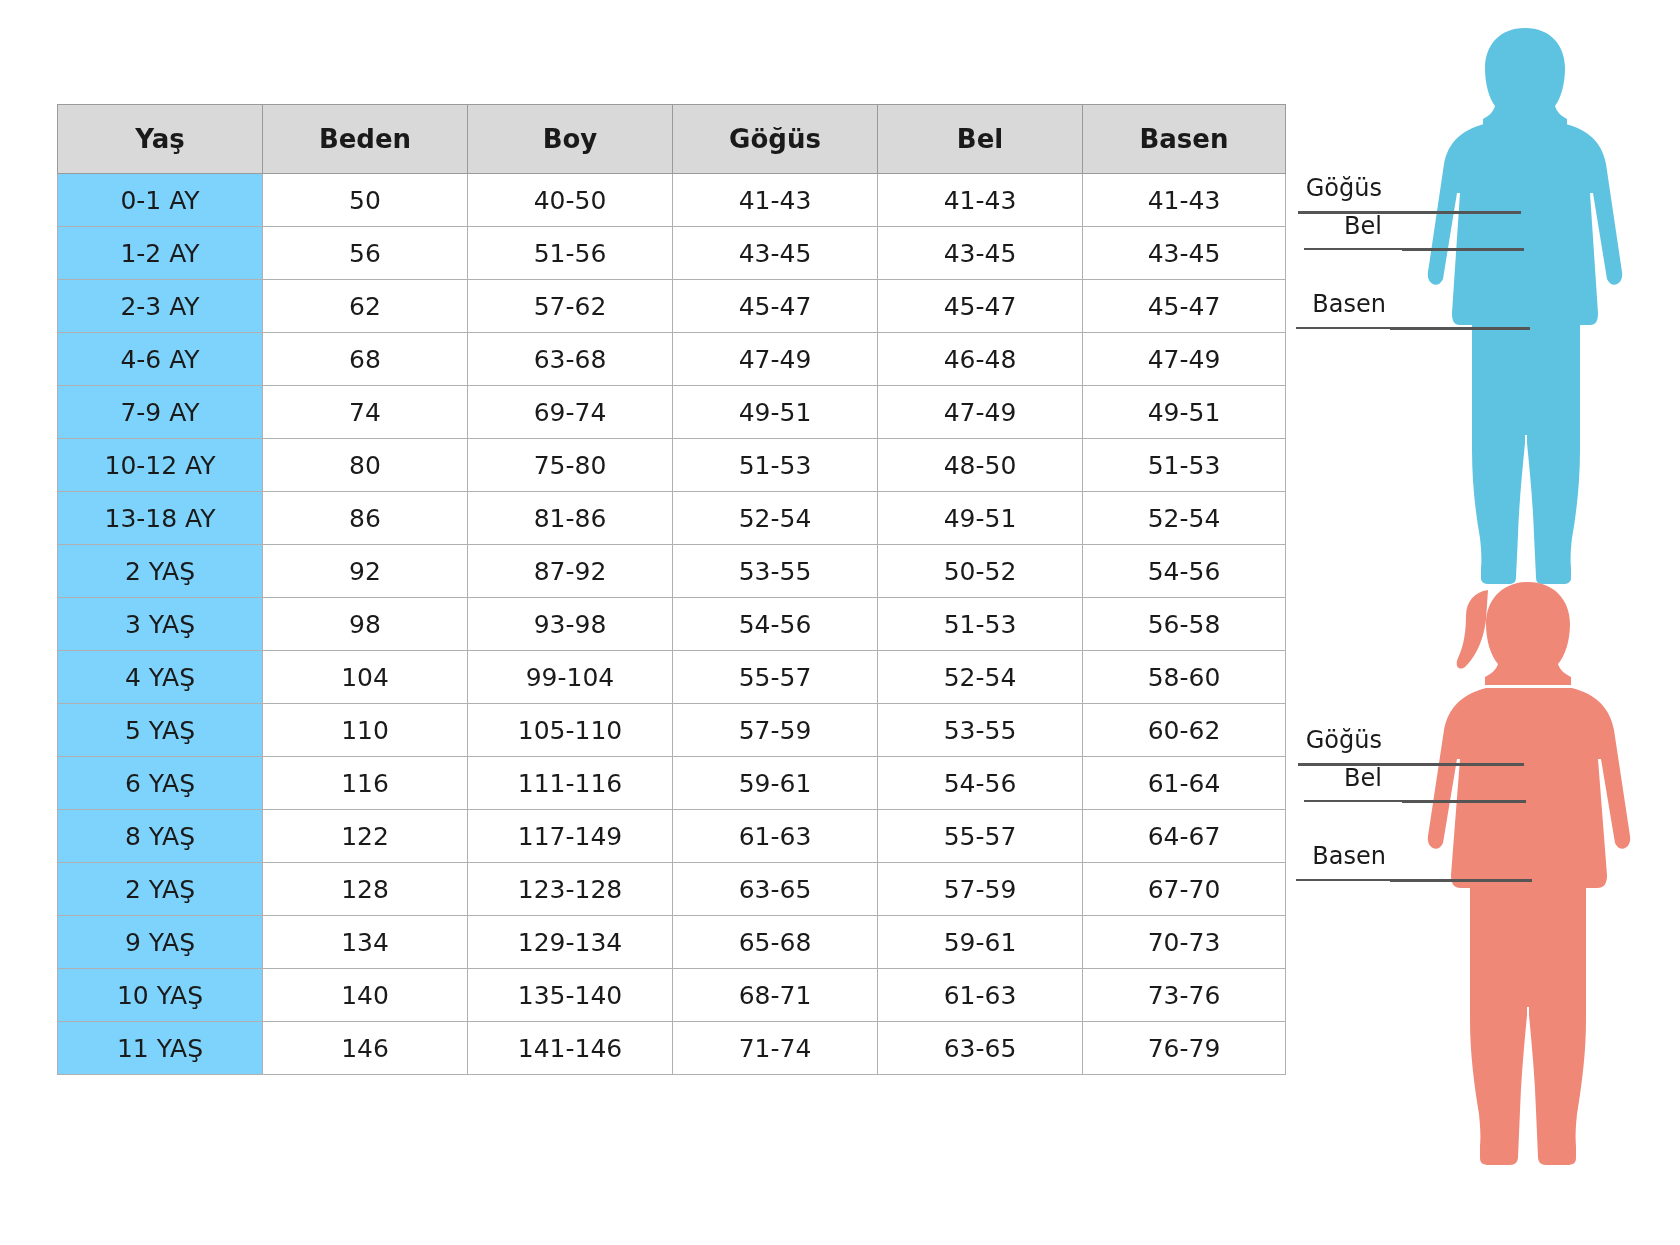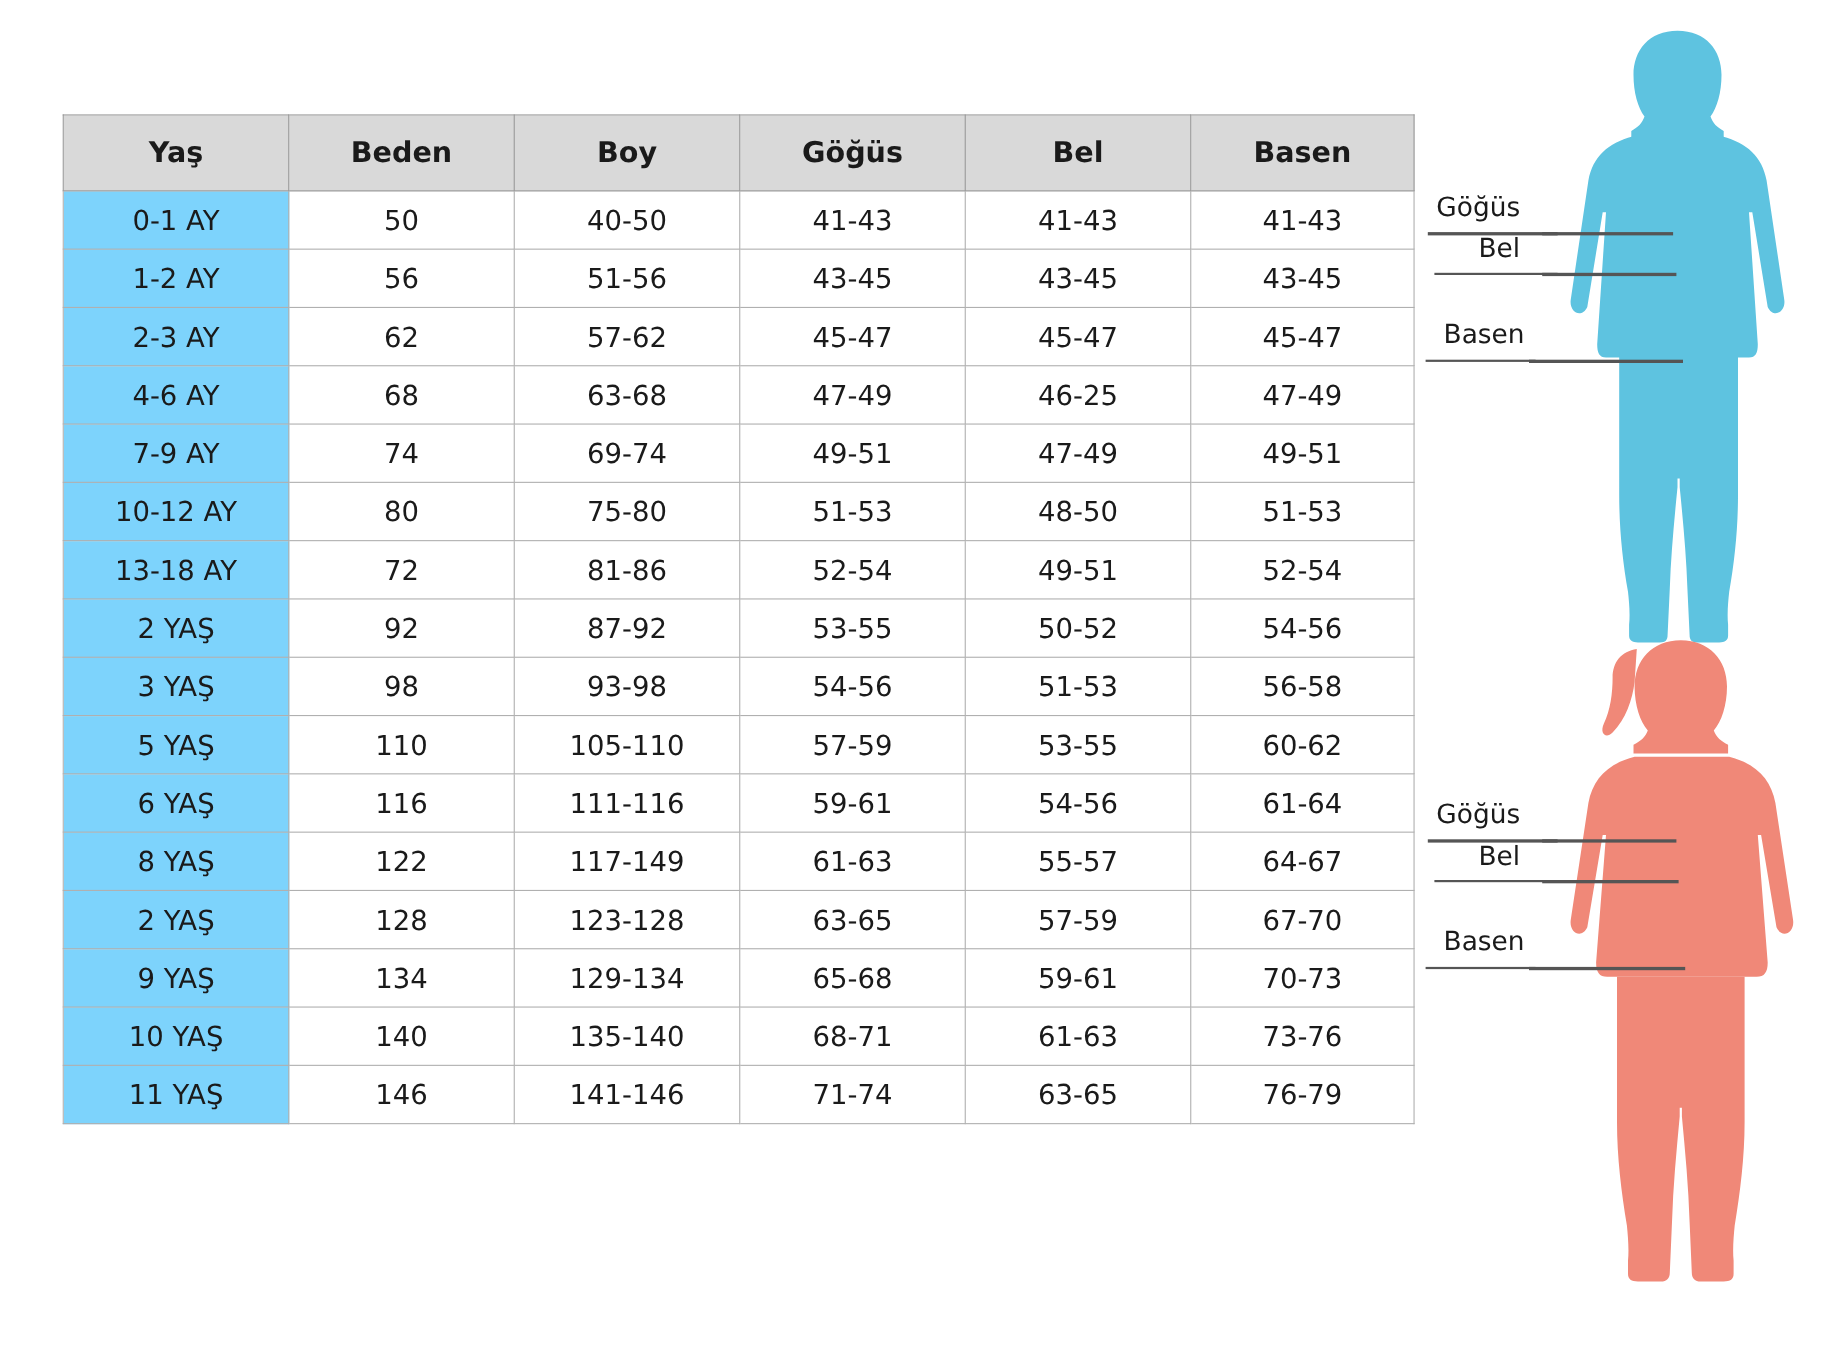--- a/index.html
+++ b/index.html
@@ -138,42 +138,42 @@
           <td>57-62</td>
           <td>45-47</td>
           <td>45-47</td>
           <td>45-47</td>
         </tr>
         <tr>
           <td class="col-age">4-6 AY</td>
           <td>68</td>
           <td>63-68</td>
           <td>47-49</td>
-          <td>46-25</td>
+          <td>46-48</td>
           <td>47-49</td>
         </tr>
         <tr>
           <td class="col-age">7-9 AY</td>
           <td>74</td>
           <td>69-74</td>
           <td>49-51</td>
           <td>47-49</td>
           <td>49-51</td>
         </tr>
         <tr>
           <td class="col-age">10-12 AY</td>
           <td>80</td>
           <td>75-80</td>
           <td>51-53</td>
           <td>48-50</td>
           <td>51-53</td>
         </tr>
         <tr>
           <td class="col-age">13-18 AY</td>
-          <td>72</td>
+          <td>86</td>
           <td>81-86</td>
           <td>52-54</td>
           <td>49-51</td>
           <td>52-54</td>
         </tr>
         <tr>
           <td class="col-age">2 YAŞ</td>
           <td>92</td>
           <td>87-92</td>
           <td>53-55</td>
@@ -182,20 +182,28 @@
         </tr>
         <tr>
           <td class="col-age">3 YAŞ</td>
           <td>98</td>
           <td>93-98</td>
           <td>54-56</td>
           <td>51-53</td>
           <td>56-58</td>
         </tr>
         <tr>
+          <td class="col-age">4 YAŞ</td>
+          <td>104</td>
+          <td>99-104</td>
+          <td>55-57</td>
+          <td>52-54</td>
+          <td>58-60</td>
+        </tr>
+        <tr>
           <td class="col-age">5 YAŞ</td>
           <td>110</td>
           <td>105-110</td>
           <td>57-59</td>
           <td>53-55</td>
           <td>60-62</td>
         </tr>
         <tr>
           <td class="col-age">6 YAŞ</td>
           <td>116</td>

